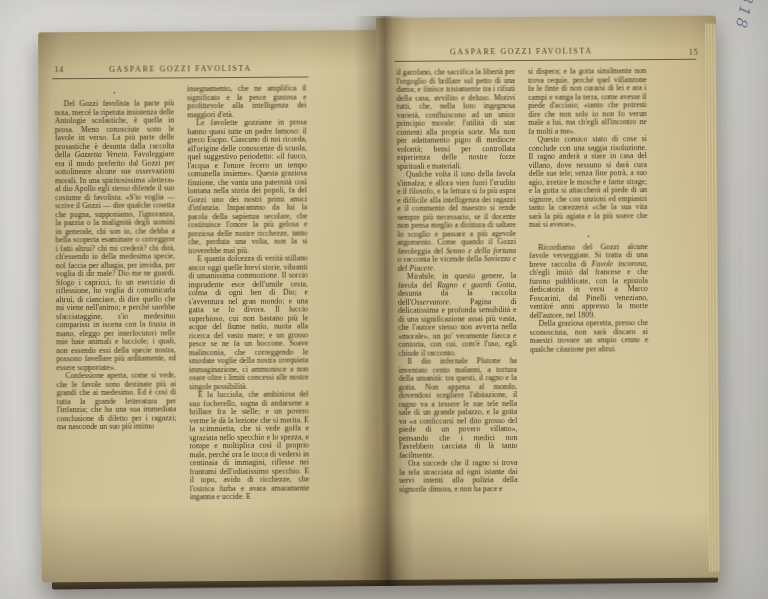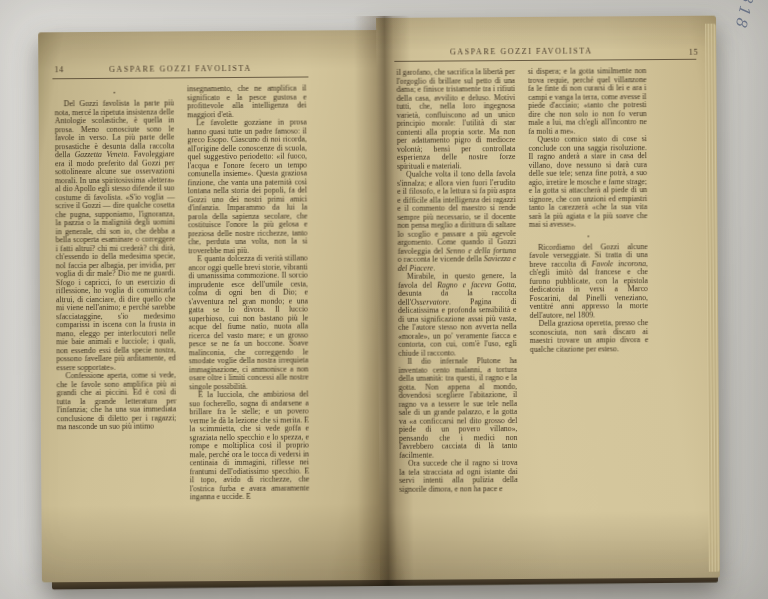--- a/index.html
+++ b/index.html
@@ -98,51 +98,51 @@
       <div class="header-row">
         <span class="pagenum">14</span>
         <span class="running-title">GASPARE GOZZI FAVOLISTA</span>
         <span class="pagenum"></span>
       </div>
       <div class="header-rule"></div>
       <div class="columns">
         <div class="col">
             <div class="sep">•</div>
             <p>Del Gozzi favolista la parte più nota, mercé la ripetuta insistenza delle Antologie scolastiche, è quella in prosa. Meno conosciute sono le favole in verso. La più parte delle prosastiche è desunta dalla raccolta della <i>Gazzetta Veneta</i>. Favoleggiare era il modo preferito dal Gozzi per sottolineare alcune sue osservazioni morali. In una spiritosissima «lettera» al dio Apollo egli stesso difende il suo costume di favolista. «S'io voglia — scrive il Gozzi — dire qualche cosetta che pugna, supponiamo, l'ignoranza, la pazzia o la malignità degli uomini in generale, chi son io, che debba a bella scoperta esaminare o correggere i fatti altrui? chi mi crederà? chi dirà, ch'essendo io della medesima specie, nol faccia per albagia, per invidia, per voglia di dir male? Dio me ne guardi. Sfogo i capricci, fo un esercizio di riflessione, ho voglia di comunicarla altrui, di cianciare, di dire quello che mi viene nell'animo; e perché sarebbe sfacciataggine, s'io medesimo comparissi in iscena con la frusta in mano, eleggo per interlocutori nelle mie baie animali e lucciole; i quali, non essendo essi della specie nostra, possono favellare più arditamente, ed essere sopportate».</p>
-            <p>Confessione aperta, come si vede, che le favole sono amplifica più ai grandi che ai piccini. Ed è così di tutta la grande letteratura per l'infanzia; che ha una sua immediata conclusione di diletto per i ragazzi; ma nasconde un suo più intimo</p>
+            <p>Confessione aperta, come si vede, che le favole sono destinate più ai grandi che ai medesimo. Ed è così di tutta la grande letteratura per l'infanzia; che ha una sua immediata conclusione di diletto per i ragazzi; ma nasconde un suo più intimo</p>
           </div>
         <div class="col">
             <p class="noindent">insegnamento, che ne amplifica il significato e la pesce gustosa e profittevole alla intelligenza dei maggiori d'età.</p>
             <p>Le favolette gozziane in prosa hanno quasi tutte un padre famoso: il greco Esopo. Ciascuno di noi ricorda, all'origine delle conoscenze di scuola, quel suggestivo periodetto: «il fuoco, l'acqua e l'onore fecero un tempo comunella insieme». Questa graziosa finzione, che vanta una paternità così lontana nella storia dei popoli, fa del Gozzi uno dei nostri primi amici d'infanzia. Imparammo da lui la parola della sapienza secolare, che costituisce l'onore la più gelosa e preziosa delle nostre ricchezze, tanto che, perduta una volta, non la si troverebbe mai più.</p>
             <p>E quanta dolcezza di verità stillano ancor oggi quelle brevi storie, vibranti di umanissima commozione. Il sorcio imprudente esce dell'umile cesta, colma di ogni ben di Dio; e s'avventura nel gran mondo; e una gatta se lo divora. Il luccio superbioso, cui non bastano più le acque del fiume natìo, nuota alla ricerca del vasto mare; e un grosso pesce se ne fa un boccone. Soave malinconia, che correggendo le smodate voglie della nostra irrequieta immaginazione, ci ammonisce a non osare oltre i limiti concessi alle nostre singole possibilità.</p>
             <p>E la lucciola, che ambiziosa del suo focherello, sogna di andarsene a brillare fra le stelle; e un povero verme le dà la lezione che si merita. E la scimmietta, che si vede goffa e sgraziata nello specchio e lo spezza, e rompe e moltiplica così il proprio male, perché ora le tocca di vedersi in centinaia di immagini, riflesse nei frantumi dell'odiatissimo specchio. E il topo, avido di ricchezze, che l'ostrica furba e avara amaramente inganna e uccide. E</p>
           </div>
       </div>
     </div>
 
     <div class="page page-right">
       <div class="header-row">
         <span class="running-title">GASPARE GOZZI FAVOLISTA</span>
         <span class="pagenum right">15</span>
       </div>
       <div class="header-rule"></div>
       <div class="columns">
         <div class="col">
             <p class="noindent">il garofano, che sacrifica la libertà per l'orgoglio di brillare sul petto di una dama; e finisce tristamente tra i rifiuti della casa, avvilito e deluso. Motivi tutti, che, nella loro ingegnosa varietà, confluiscono ad un unico principio morale: l'utilità di star contenti alla propria sorte. Ma non per adattamento pigro di mediocre volontà; bensì per controllata esperienza delle nostre forze spirituali e materiali.</p>
             <p>Qualche volta il tono della favola s'innalza; e allora vien fuori l'erudito e il filosofo, e la lettura si fa più aspra e difficile alla intelligenza dei ragazzi e il commento del maestro si rende sempre più necessario, se il docente non pensa meglio a dirittura di saltare lo scoglio e passare a più agevole argomento. Come quando il Gozzi favoleggia del <i>Senno e della fortuna</i> o racconta le vicende della <i>Saviezza e del Piacere</i>.</p>
-            <p>Mirabile, in questo genere, la favola del <i>Ragno e faceva Gotta</i>, desunta da la raccolta dell'<i>Osservatore</i>. Pagina di delicatissima e profonda sensibilità e di una significazione assai più vasta, che l'autore stesso non avverta nella «morale», un po' veramente fiacca e contorta, con cui, com'è l'uso, egli chiude il racconto.</p>
+            <p>Mirabile, in questo genere, la favola del <i>Ragno e guardi Gotta</i>, desunta da la raccolta dell'<i>Osservatore</i>. Pagina di delicatissima e profonda sensibilità e di una significazione assai più vasta, che l'autore stesso non avverta nella «morale», un po' veramente fiacca e contorta, con cui, com'è l'uso, egli chiude il racconto.</p>
             <p>Il dio infernale Plutone ha inventato cento malanni, a tortura della umanità: tra questi, il ragno e la gotta. Non appena al mondo, dovendosi scegliere l'abitazione, il ragno va a tessere le sue tele nella sale di un grande palazzo, e la gotta va «a conficcarsi nel dito grosso del piede di un povero villano», pensando che i medici non l'avrebbero cacciata di là tanto facilmente.</p>
             <p>Ora succede che il ragno si trova la tela stracciata ad ogni istante dai servi intenti alla pulizia della signorile dimora, e non ha pace e</p>
           </div>
         <div class="col">
             <p class="noindent">si dispera; e la gotta similmente non trova requie, perché quel villanzone fa le finte di non curarsi di lei e ara i campi e vanga la terra, come avesse il piede d'acciaio; «tanto che potresti dire che non solo io non fo verun male a lui, ma ch'egli all'incontro ne fa molti a me».</p>
             <p>Questo comico stato di cose si conclude con una saggia risoluzione. Il ragno anderà a stare in casa del villano, dove nessuno si darà cura delle sue tele; senza fine potrà, a suo agio, irretire le mosche e farne strage; e la gotta si attaccherà al piede di un signore, che con unzioni ed empiastri tanto la carezzerà «che la sua vita sarà la più agiata e la più soave che mai si avesse».</p>
             <div class="sep">•</div>
             <p>Ricordiamo del Gozzi alcune favole verseggiate. Si tratta di una breve raccolta di <i>Favole incorona</i>, ch'egli imitò dal francese e che furono pubblicate, con la epistola dedicatoria in versi a Marco Foscarini, dal Pinelli veneziano, ventitré anni appresso la morte dell'autore, nel 1809.</p>
-            <p>Della graziosa operetta, presso che sconosciuta, non sarà discaro ai maestri trovare un ampio divora e qualche citazione per esteso.</p>
+            <p>Della graziosa operetta, presso che sconosciuta, non sarà discaro ai maestri trovare un ampio cenno e qualche citazione per altrui.</p>
           </div>
       </div>
       <div class="page-stack"></div>
     </div>
 
     <div class="fold-shadow"></div>
   </div>
 </div>
 
 </body></html>

